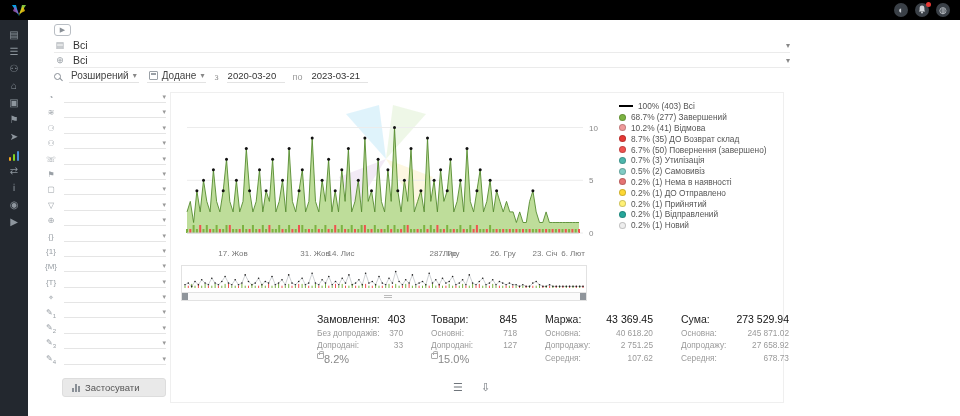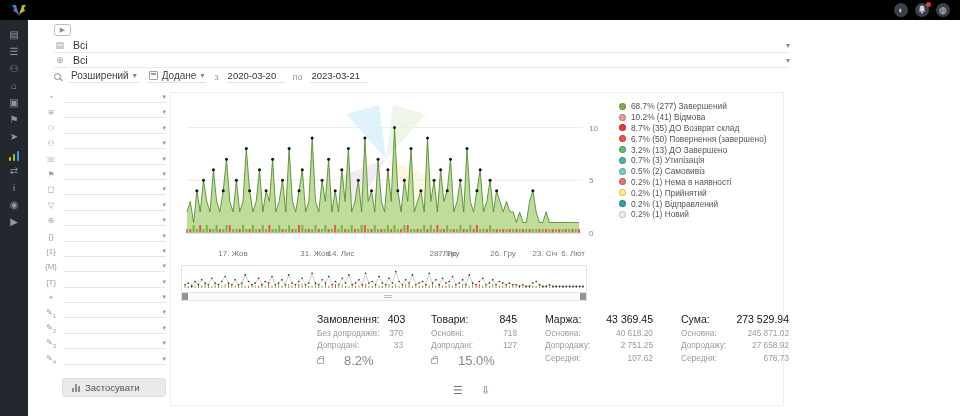--- a/index.html
+++ b/index.html
@@ -76,21 +76,21 @@
   .sb-handle.left { left:0; } .sb-handle.right { right:0; }
   .sb-grip { position:absolute; top:2px; left:50%; width:8px; height:3px;
     border-top:1px solid #bbb; border-bottom:1px solid #bbb; cursor:grab; }
   
   .stats { display:flex; gap:28px; margin:12px 0 16px 136px; }
   .stat-col { min-width:86px; }
   .stat-col.wide { min-width:108px; }
   .stat-title { display:flex; justify-content:space-between; gap:8px; font-size:10.5px; color:#222; }
   .stat-title b { font-weight:normal; color:#111; }
   .stat-row { display:flex; justify-content:space-between; gap:6px; color:#9a9a9a; font-size:8.3px; margin-top:2.5px; }
-  .badge-row { display:flex; align-items:center; gap:20px; color:#888; font-size:13px; margin-top:3px; }
+  .badge-row { display:flex; gap:0; color:#888; font-size:11px; margin-top:3px; }
   .bag { width:7px; height:6px; border:1px solid #aaa; border-radius:1px; position:relative; flex:none; }
   .bag:before { content:""; position:absolute; top:-3px; left:1px; width:3px; height:3px;
     border:1px solid #aaa; border-bottom:none; border-radius:2px 2px 0 0; }
   
   .footer-icons { display:flex; gap:18px; margin:10px 0 0 272px; color:#6f757b; font-size:11px; }
   .footer-icons span { cursor:pointer; }
 </style>
 </head>
 <body>
 
@@ -479,50 +479,54 @@
             <span style="left: 53.5%; margin-left: 48px;">28. Лис</span>
             <span style="left: 67%;">7. Гру</span>
             <span style="left: 80.5%;">26. Гру</span>
             <span style="left: 91%;">23. Січ</span>
             <span style="left: 98%;">6. Лют</span>
           </div>
       </div>
 
       <div class="legend" id="legend">
           <div class="legend-row">
+            <span class="sw line" style="background: rgb(0, 0, 0);"></span>
+            <span>100% (403) Всі</span>
+          </div>
+          <div class="legend-row">
             <span class="sw" style="background: rgb(124, 179, 66);"></span>
             <span>68.7% (277) Завершений</span>
           </div>
           <div class="legend-row">
             <span class="sw" style="background: rgb(239, 154, 154);"></span>
             <span>10.2% (41) Відмова</span>
           </div>
           <div class="legend-row">
             <span class="sw" style="background: rgb(229, 57, 53);"></span>
             <span>8.7% (35) ДО Возврат склад</span>
           </div>
           <div class="legend-row">
             <span class="sw" style="background: rgb(239, 83, 80);"></span>
             <span>6.7% (50) Повернення (завершено)</span>
           </div>
           <div class="legend-row">
-            <span class="sw" style="background: rgb(102, 187, 106);"></span>
-            <span>3.2% (13) ДО Завершено</span>
-          </div>
-          <div class="legend-row">
             <span class="sw" style="background: rgb(77, 182, 172);"></span>
             <span>0.7% (3) Утилізація</span>
           </div>
           <div class="legend-row">
             <span class="sw" style="background: rgb(128, 203, 196);"></span>
             <span>0.5% (2) Самовивіз</span>
           </div>
           <div class="legend-row">
             <span class="sw" style="background: rgb(229, 115, 115);"></span>
             <span>0.2% (1) Нема в наявності</span>
+          </div>
+          <div class="legend-row">
+            <span class="sw" style="background: rgb(253, 216, 53);"></span>
+            <span>0.2% (1) ДО Отправлено</span>
           </div>
           <div class="legend-row">
             <span class="sw" style="background: rgb(255, 241, 118);"></span>
             <span>0.2% (1) Прийнятий</span>
           </div>
           <div class="legend-row">
             <span class="sw" style="background: rgb(38, 166, 154);"></span>
             <span>0.2% (1) Відправлений</span>
           </div>
           <div class="legend-row">

